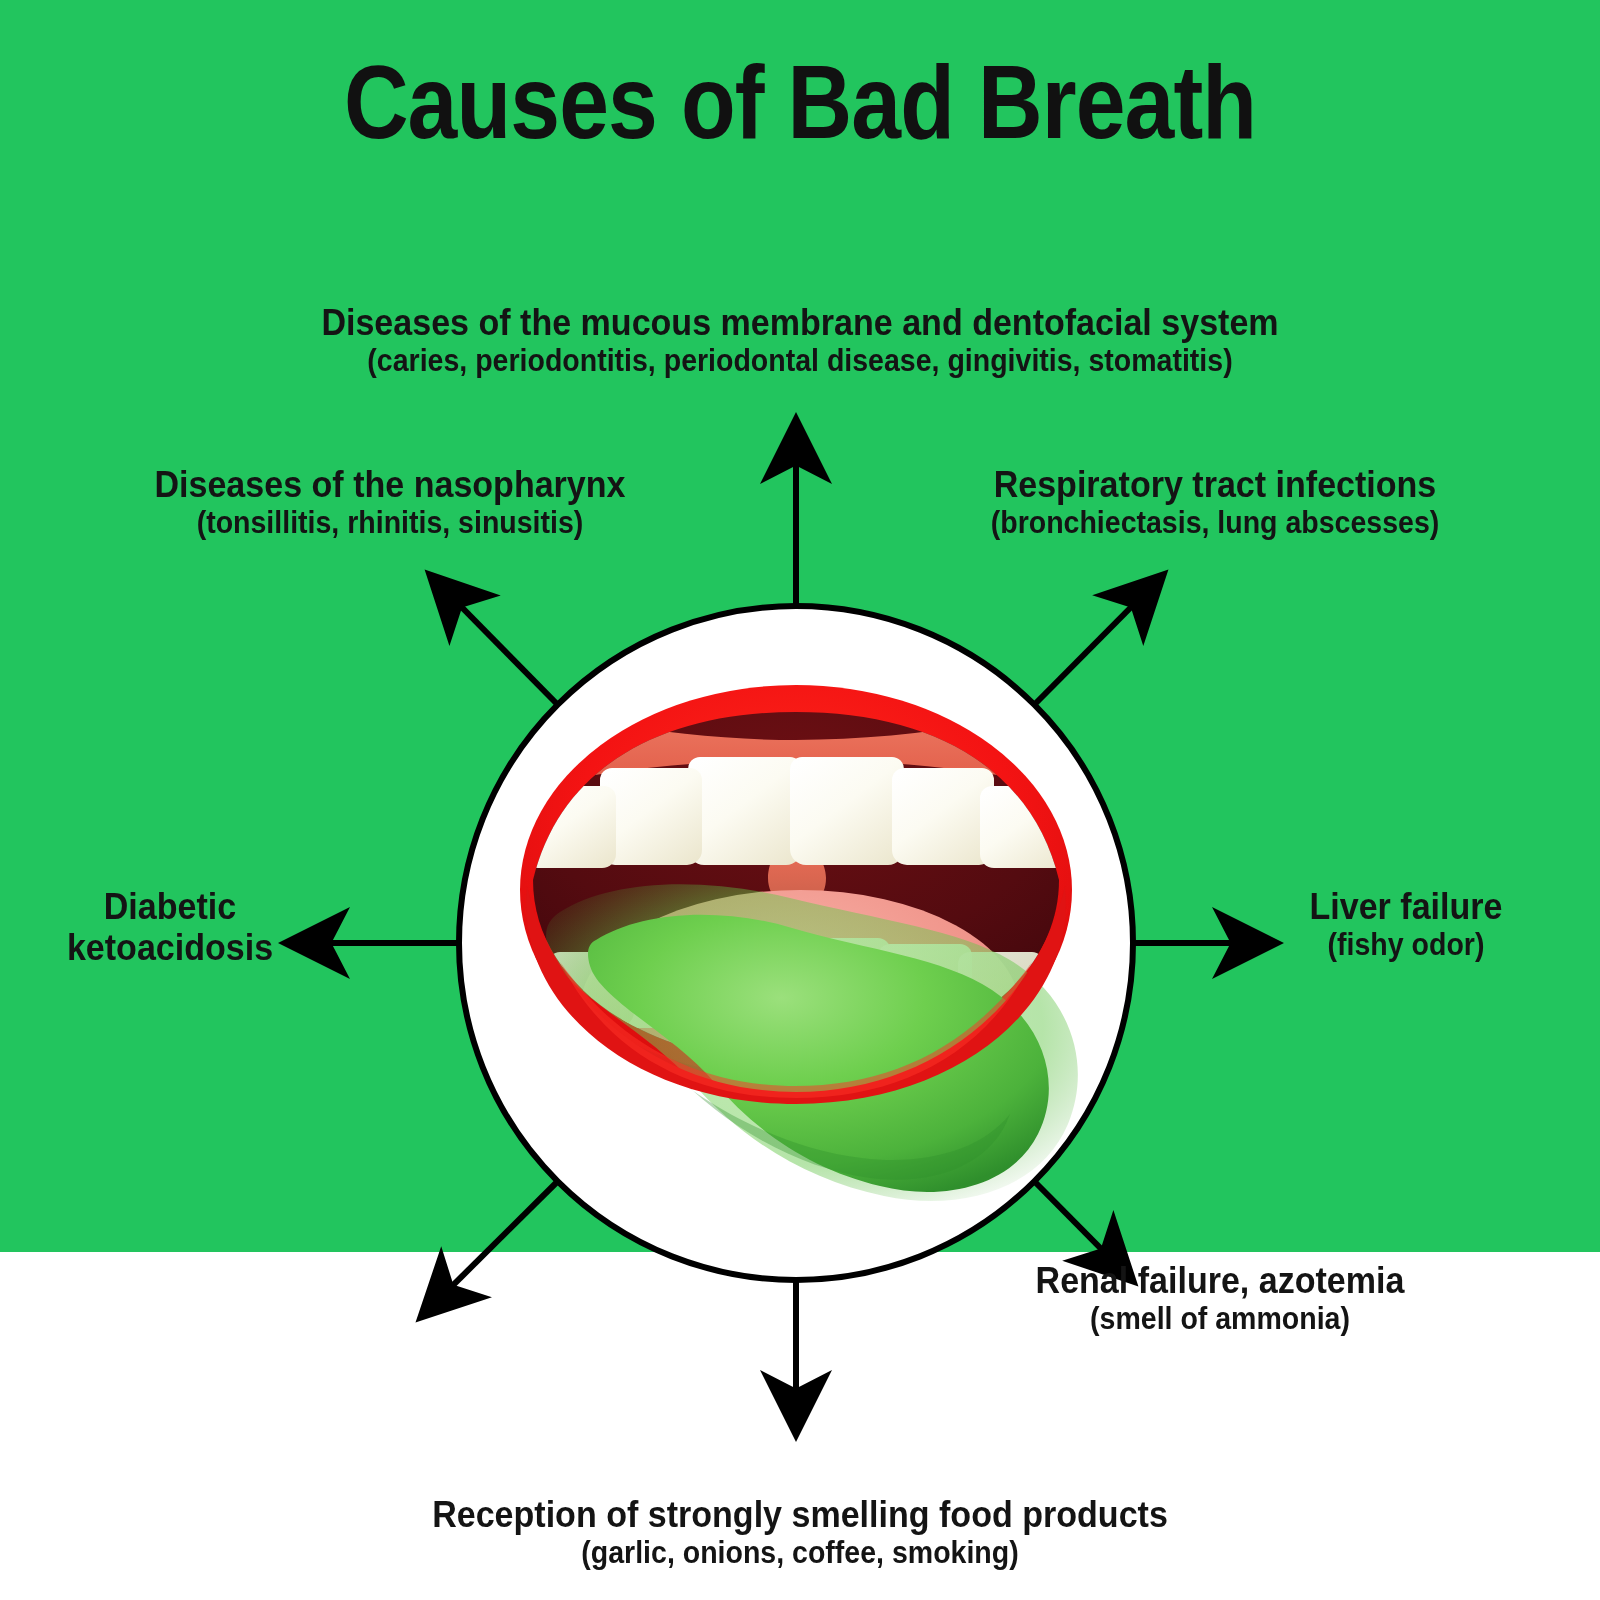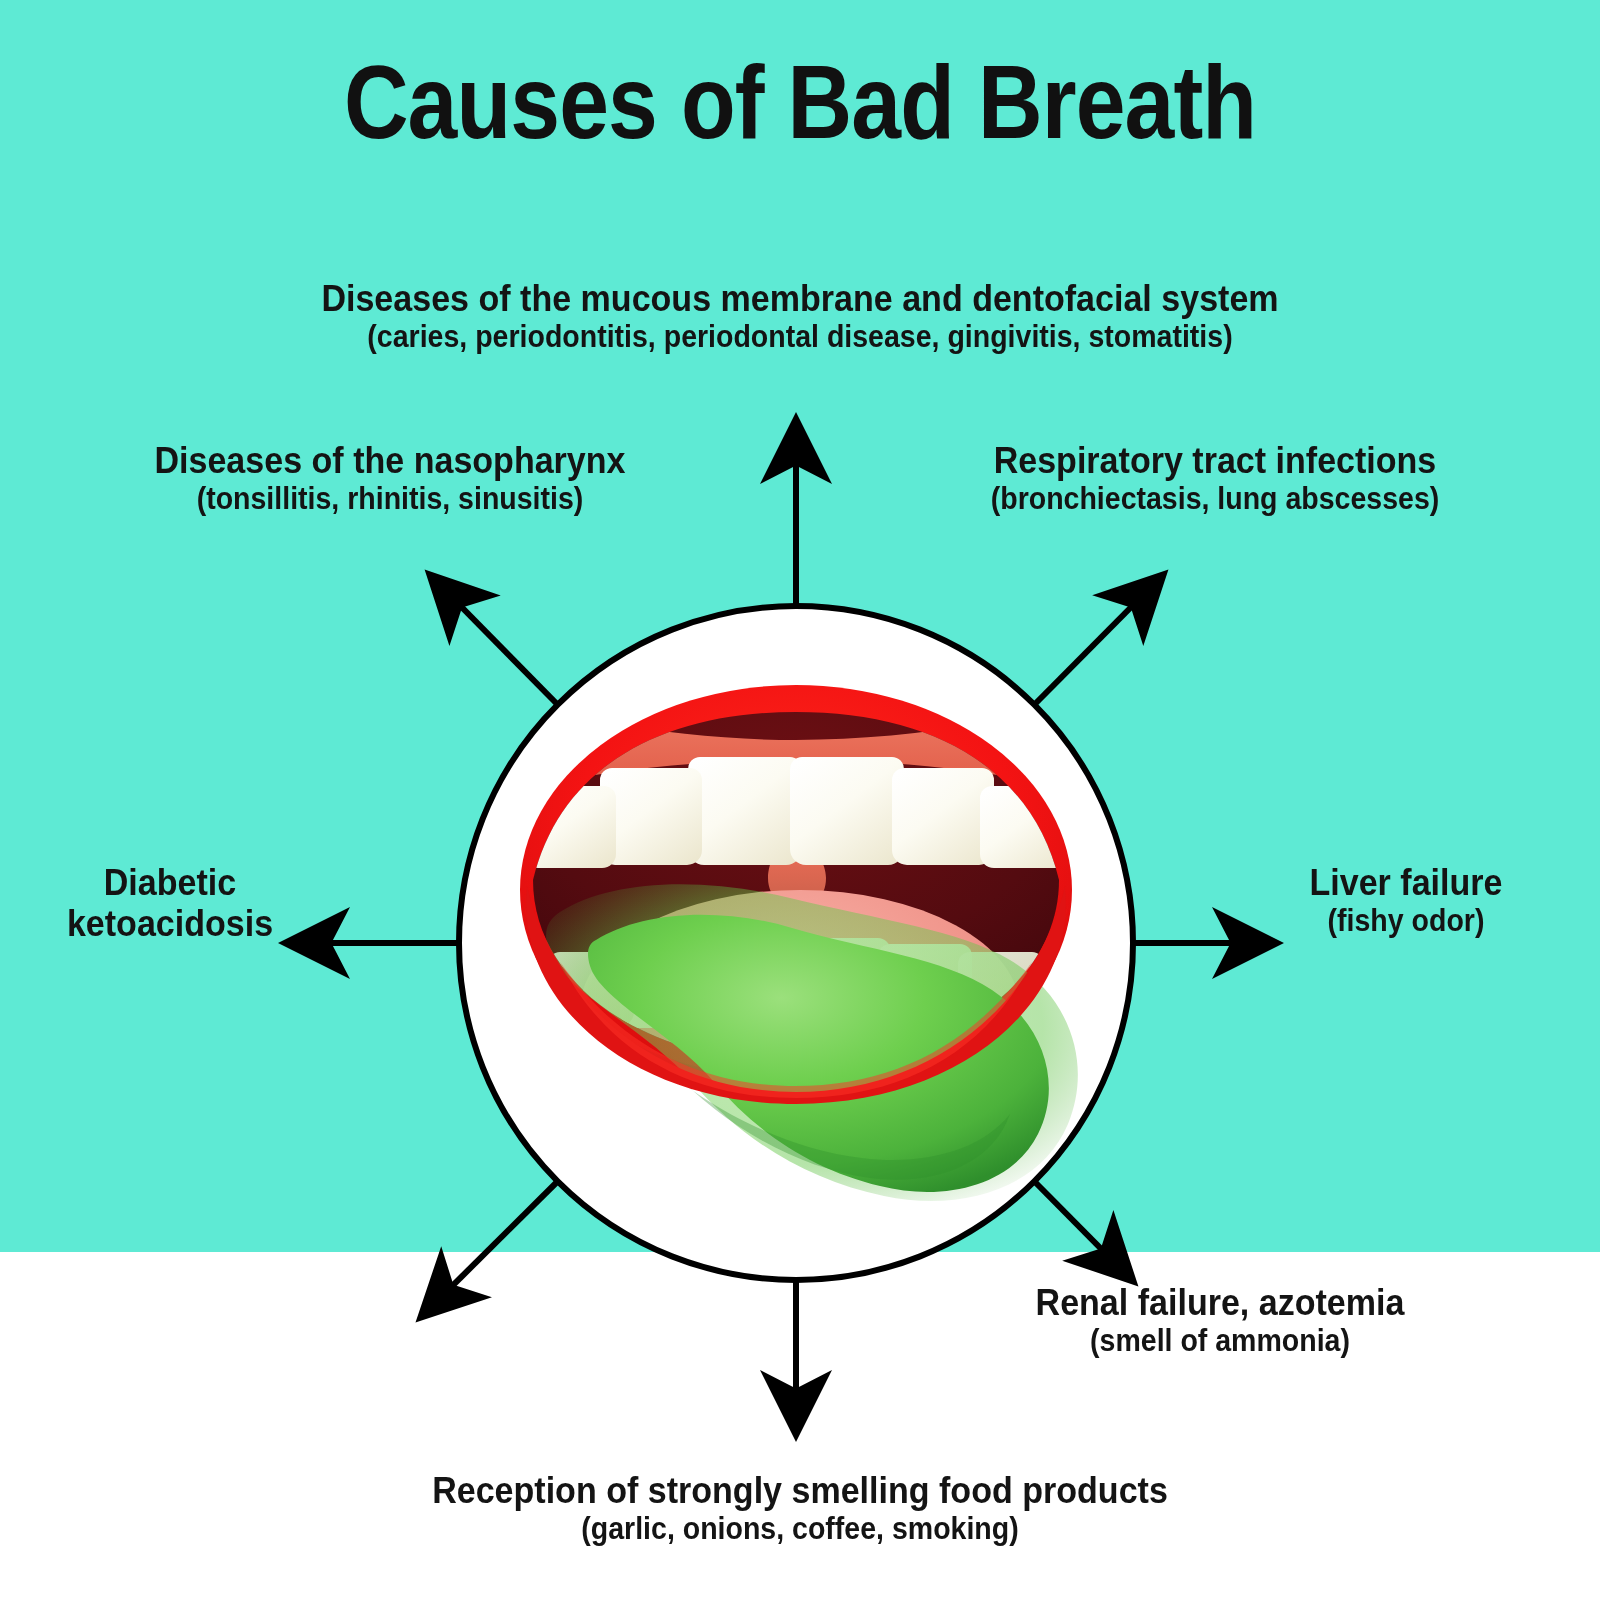--- a/index.html
+++ b/index.html
@@ -9,41 +9,42 @@
     overflow: hidden;
   }
   body {
     font-family: "Liberation Sans", sans-serif;
     color: #111111;
   }
   #stage {
     position: relative;
     width: 1600px;
     height: 1252px;
-    background: #5eead4;
+    background: #22c55e;
   }
   #title {
     position: absolute;
     top: 48px;
     left: 0;
     width: 1600px;
     text-align: center;
     font-family: "Liberation Sans", sans-serif;
     font-size: 104px;
     font-weight: bold;
     letter-spacing: -1px;
     line-height: 1.05;
     color: #111111;
     transform: scaleX(0.86);
     transform-origin: 50% 50%;
   }
   .label {
     position: absolute;
     font-family: "Liberation Sans", sans-serif;
     color: #141414;
+    margin-top: 24px;
   }
   .label .hl {
     display: block;
     font-weight: bold;
     font-size: 37px;
     line-height: 1.12;
     white-space: nowrap;
     transform: scaleX(0.92);
   }
   .label .sub {
@@ -57,21 +58,21 @@
   .label.c { text-align: center; }
   .label.c .hl, .label.c .sub { transform-origin: 50% 50%; }
 
   
   #lbl-mucous   { top: 278px;  left: 0;     width: 1600px; }
   #lbl-naso     { top: 440px;  left: 130px; width: 520px;  text-align: center; }
   #lbl-resp     { top: 440px;  left: 955px; width: 520px;  text-align: center; }
   #lbl-diabetic { top: 862px;  left: 40px;  width: 260px;  }
   #lbl-liver    { top: 862px;  left: 1256px;width: 300px;  text-align: center; }
   #lbl-gi       { top: 1282px; left: 60px;  width: 640px;  text-align: center; }
-  #lbl-renal    { top: 1282px; left: 1000px;width: 440px;  }
+  #lbl-renal    { top: 1236px; left: 1000px;width: 440px;  }
   #lbl-food     { top: 1470px; left: 340px; width: 920px;  }
 
   #art { position: absolute; top: 0; left: 0; width: 1600px; height: 1600px; }
 </style>
 </head>
 <body>
 
 <div id="stage">
 
   <div id="title">Causes of Bad Breath</div>

